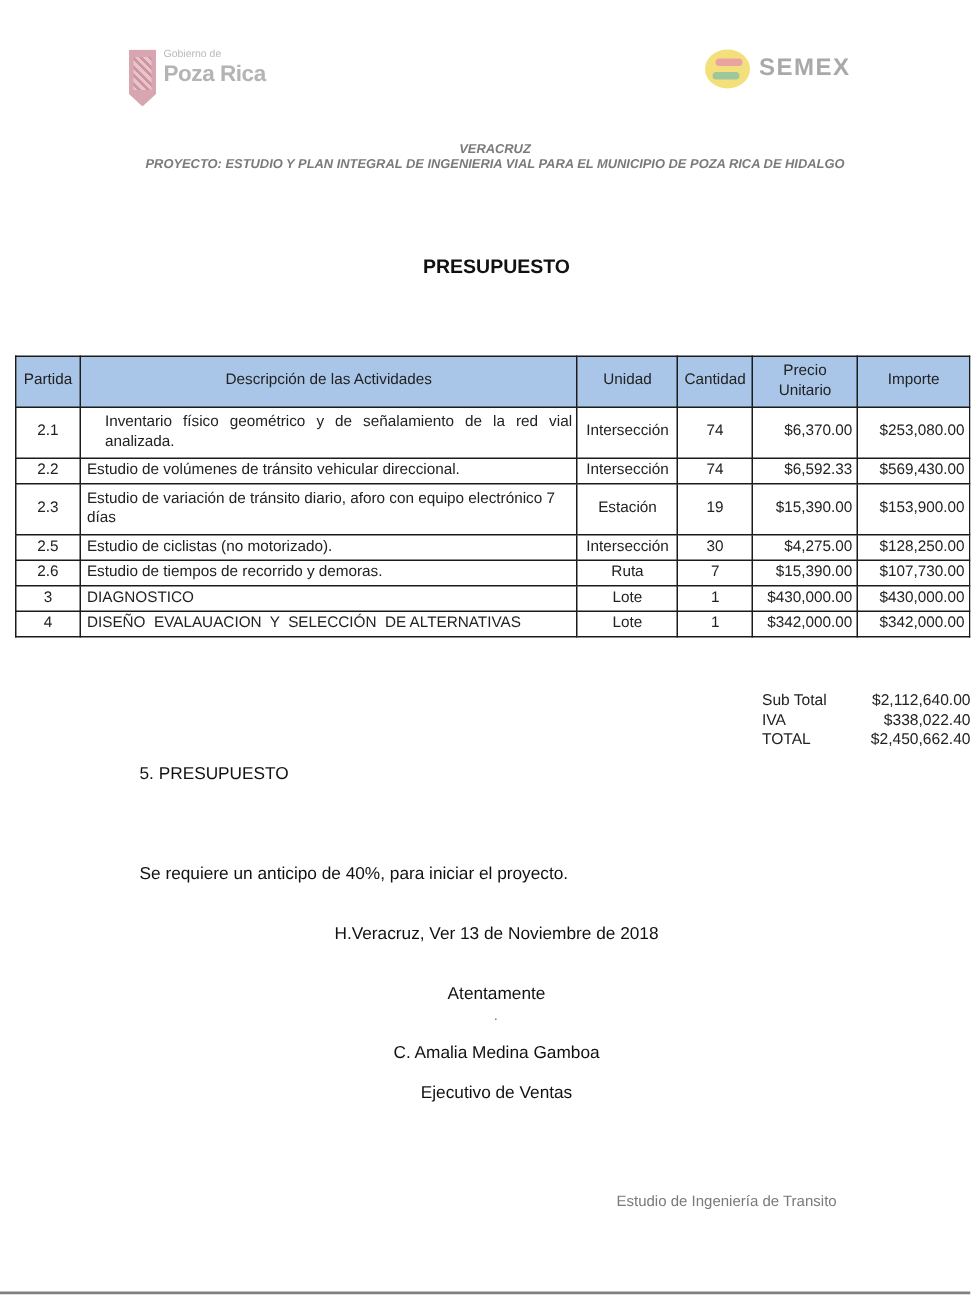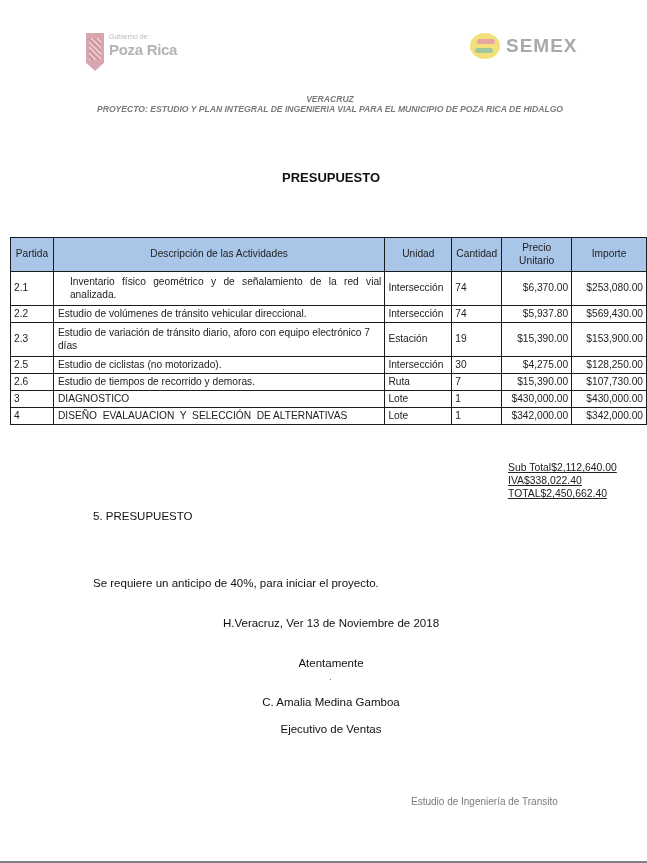--- a/index.html
+++ b/index.html
@@ -11,39 +11,39 @@
   .shield { width: 18px; height: 38px; background: #d7a6b0; clip-path: polygon(0 0,100% 0,100% 78%,50% 100%,0 78%); position: relative; }
   .shield::after { content:""; position:absolute; left:3px; top:5px; width:12px; height:22px; background: repeating-linear-gradient(45deg,#e8c4cb 0 2px,#cf95a1 2px 4px); }
   .logo-left .txt { margin-left: 5px; line-height: 1; }
   .logo-left .small { font-size: 7px; color: #b9b9b9; display:block; margin-bottom:2px; }
   .logo-left .big { font-size: 15px; font-weight: bold; color: #b4b4b4; letter-spacing: -0.3px; }
 
   .logo-right { left: 470px; top: 33px; display: flex; align-items: center; }
   .semex-mark { width: 30px; height: 26px; border-radius: 50%; background: #f4e07a; position: relative; overflow: hidden; }
   .semex-mark::before { content:""; position:absolute; left:7px; top:6px; width:18px; height:5px; border-radius:3px; background:#e9a3a0; }
   .semex-mark::after { content:""; position:absolute; left:5px; top:15px; width:18px; height:5px; border-radius:3px; background:#9fc79e; }
-  .semex-text { margin-left: 6px; font-size: 19px; font-weight: bold; color: #a9a9a9; letter-spacing: 1px; }
+  .semex-text { margin-left: 6px; font-size: 16px; font-weight: bold; color: #a9a9a9; letter-spacing: 1px; }
 
   .project { left: 60px; top: 95px; width: 540px; text-align: center; font-size: 8.6px; font-weight: bold; font-style: italic; color: #7a7a7a; line-height: 1.15; }
 
   .title { left: 0; top: 170px; width: 662px; text-align: center; font-size: 13px; font-weight: bold; color: #111; }
 
   
   table.budget { position: absolute; left: 10px; top: 237px; border-collapse: collapse; font-family: "Liberation Sans", sans-serif; font-size: 10.2px; color: #222; table-layout: fixed; }
   table.budget th, table.budget td { border: 1px solid #1b1b1b; padding: 0 3px; }
   table.budget th { background: #a9c6e8; font-weight: normal; text-align: center; height: 33px; line-height: 1.2; }
   table.budget td { height: 16px; line-height: 1.25; }
-  table.budget td.c { }
+  table.budget td.c { text-align: center; }
   table.budget td.r { text-align: right; padding-right: 3px; }
   table.budget td.desc { text-align: left; padding-left: 4px; }
   table.budget td.just { text-align: justify; text-align-last: left; padding-left: 16px; }
   tr.tall td { height: 33px; }
 
   .totals { left: 508px; top: 461px; font-size: 10.4px; color: #222; }
-  .totals .row { display: flex; width: 139px; height: 13px; line-height: 13px; text-decoration: underline; }
+  .totals .row { display: flex; width: 139px; justify-content: space-between; height: 13px; line-height: 13px; }
 
   .section { left: 93px; top: 510px; font-size: 11.5px; font-weight: normal; }
   .anticipo { left: 93px; top: 577px; font-size: 11.5px; }
   .center { left: 0; width: 662px; text-align: center; font-size: 11.5px; }
   .dot { left: 330px; top: 679px; width: 1px; height: 1px; background: #777; }
 
   .footer { left: 411px; top: 796px; font-size: 10px; color: #7a7a7a; }
   .bottom-line { left: 0; top: 861px; width: 647px; height: 2px; background: #808080; }
 </style>
 </head>
@@ -97,21 +97,21 @@
       <td class="c">Intersección</td>
       <td class="c">74</td>
       <td class="r">$6,370.00</td>
       <td class="r">$253,080.00</td>
     </tr>
     <tr>
       <td class="c">2.2</td>
       <td class="desc">Estudio de volúmenes de tránsito vehicular direccional.</td>
       <td class="c">Intersección</td>
       <td class="c">74</td>
-      <td class="r">$5,937.80</td>
+      <td class="r">$6,592.33</td>
       <td class="r">$569,430.00</td>
     </tr>
     <tr class="tall">
       <td class="c">2.3</td>
       <td class="desc">Estudio de variación de tránsito diario, aforo con equipo electrónico 7 días</td>
       <td class="c">Estación</td>
       <td class="c">19</td>
       <td class="r">$15,390.00</td>
       <td class="r">$153,900.00</td>
     </tr>

